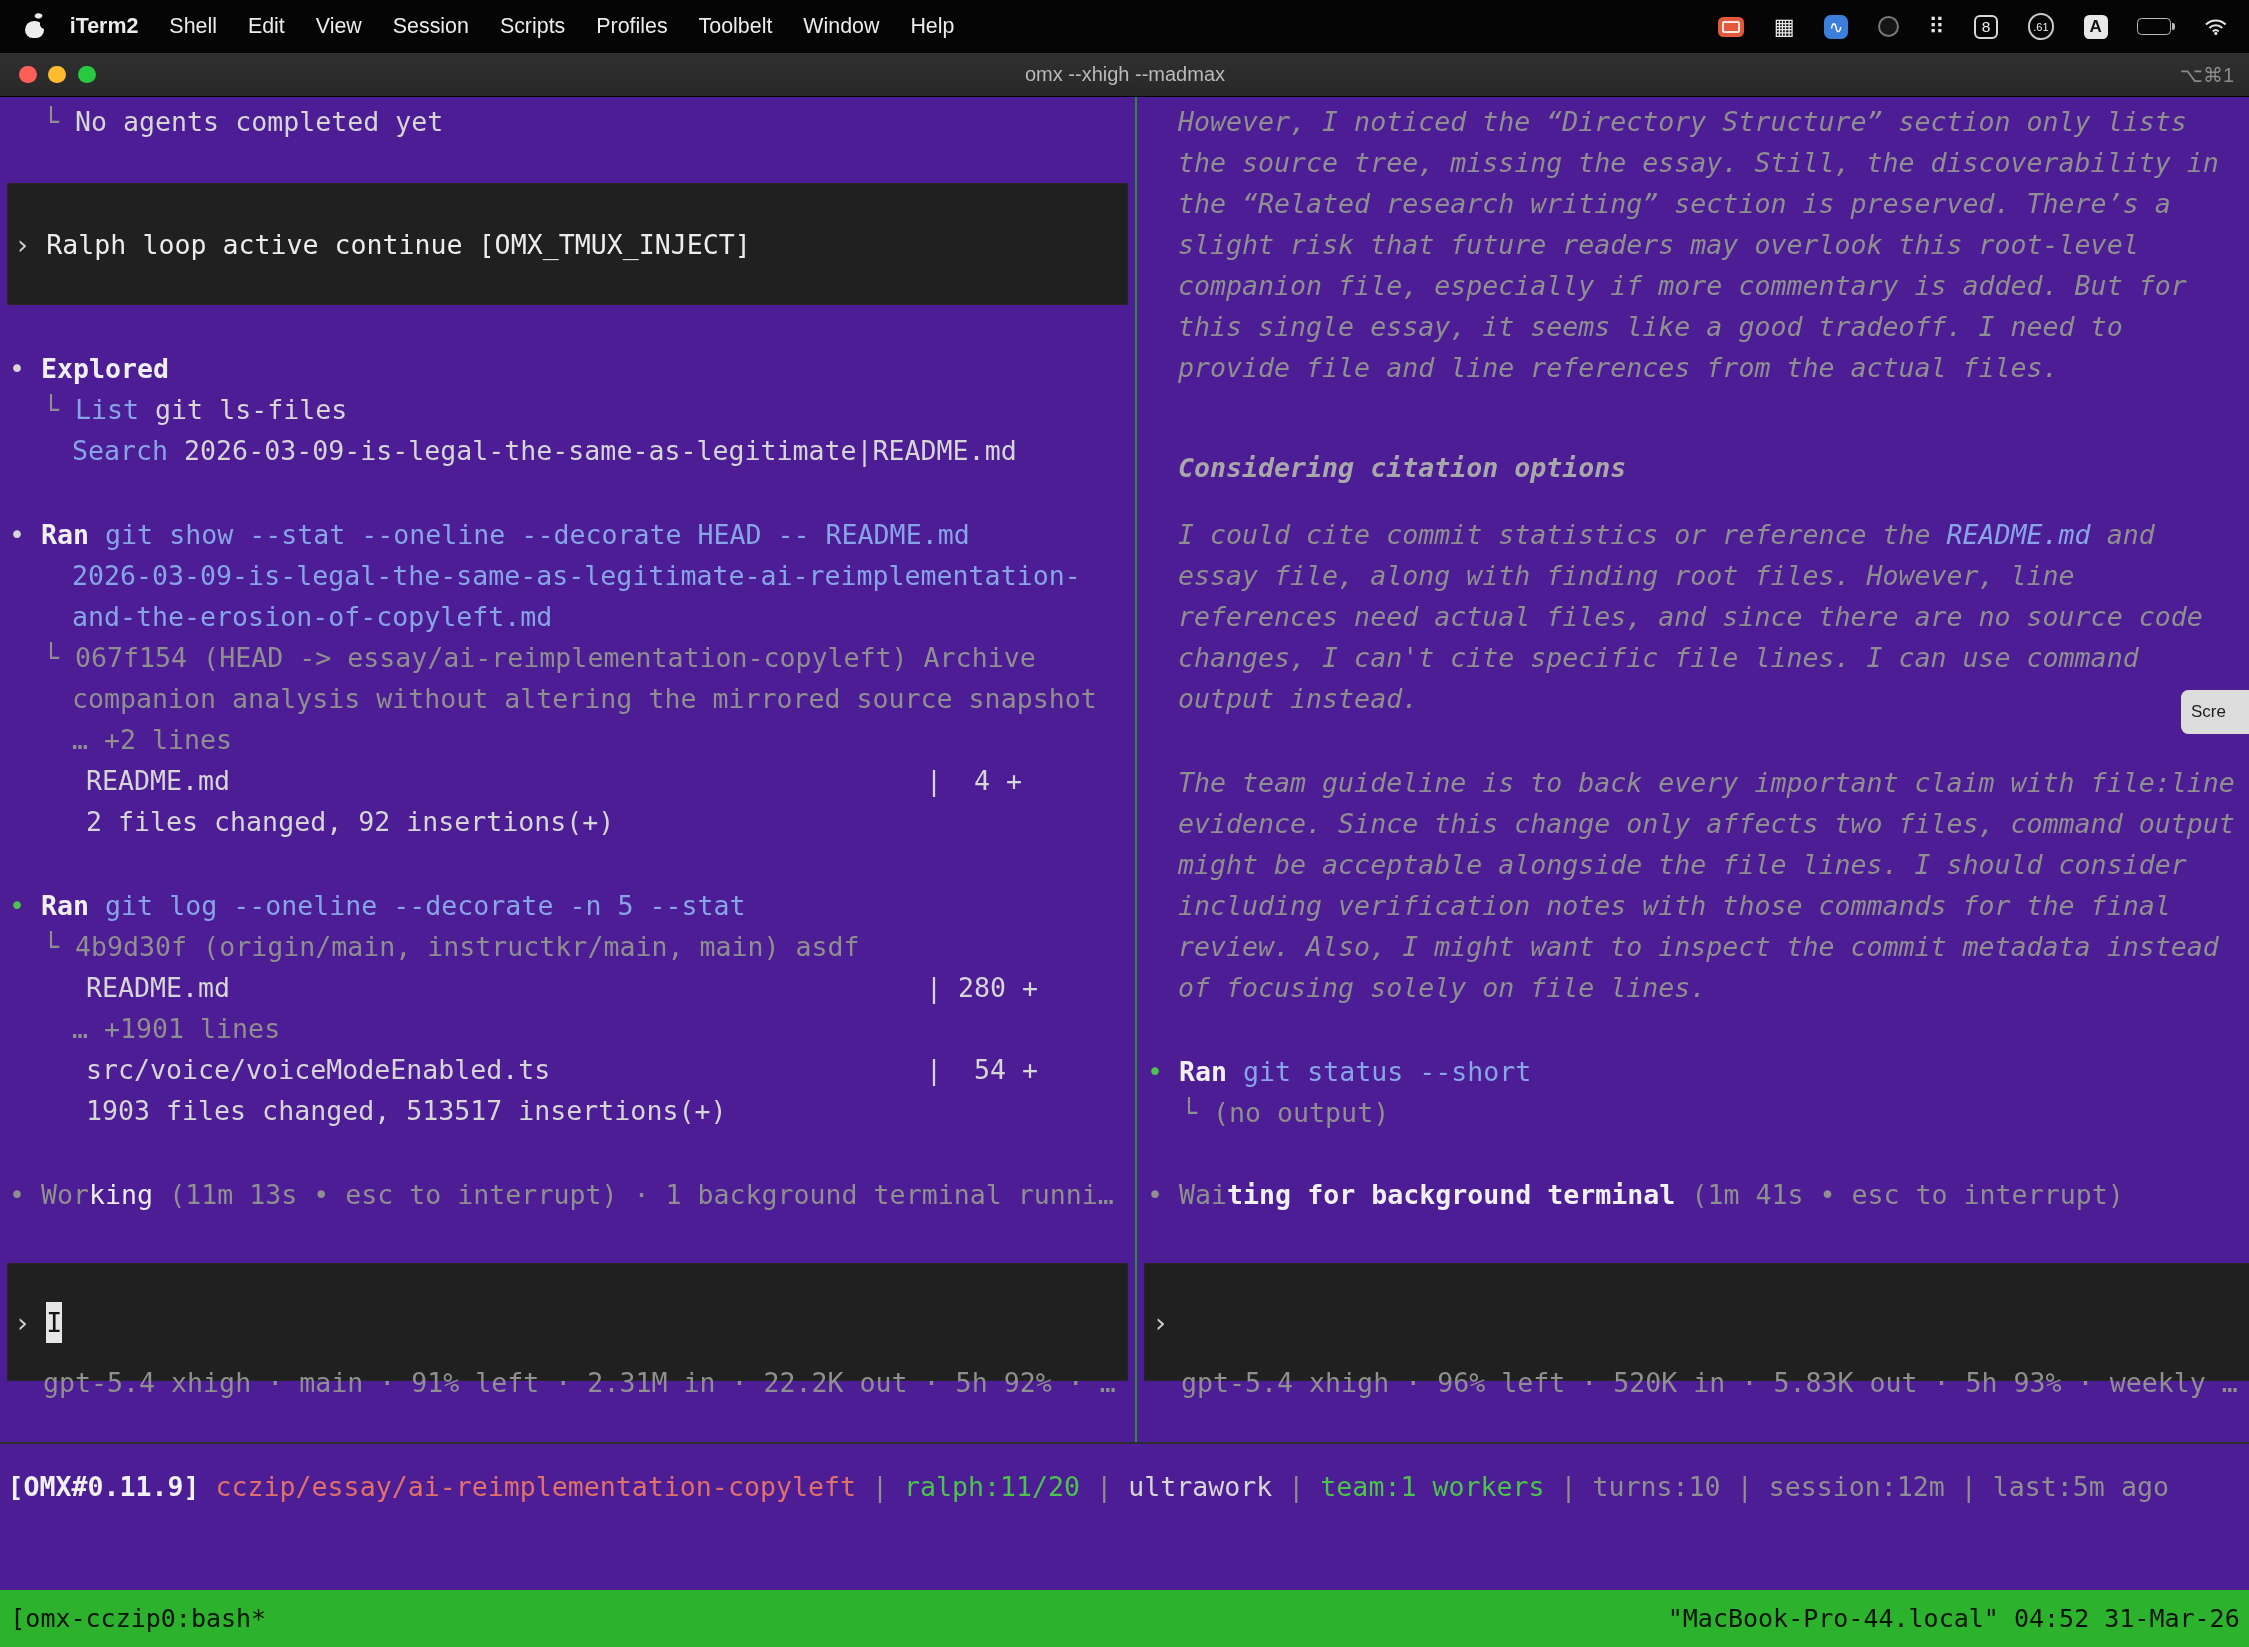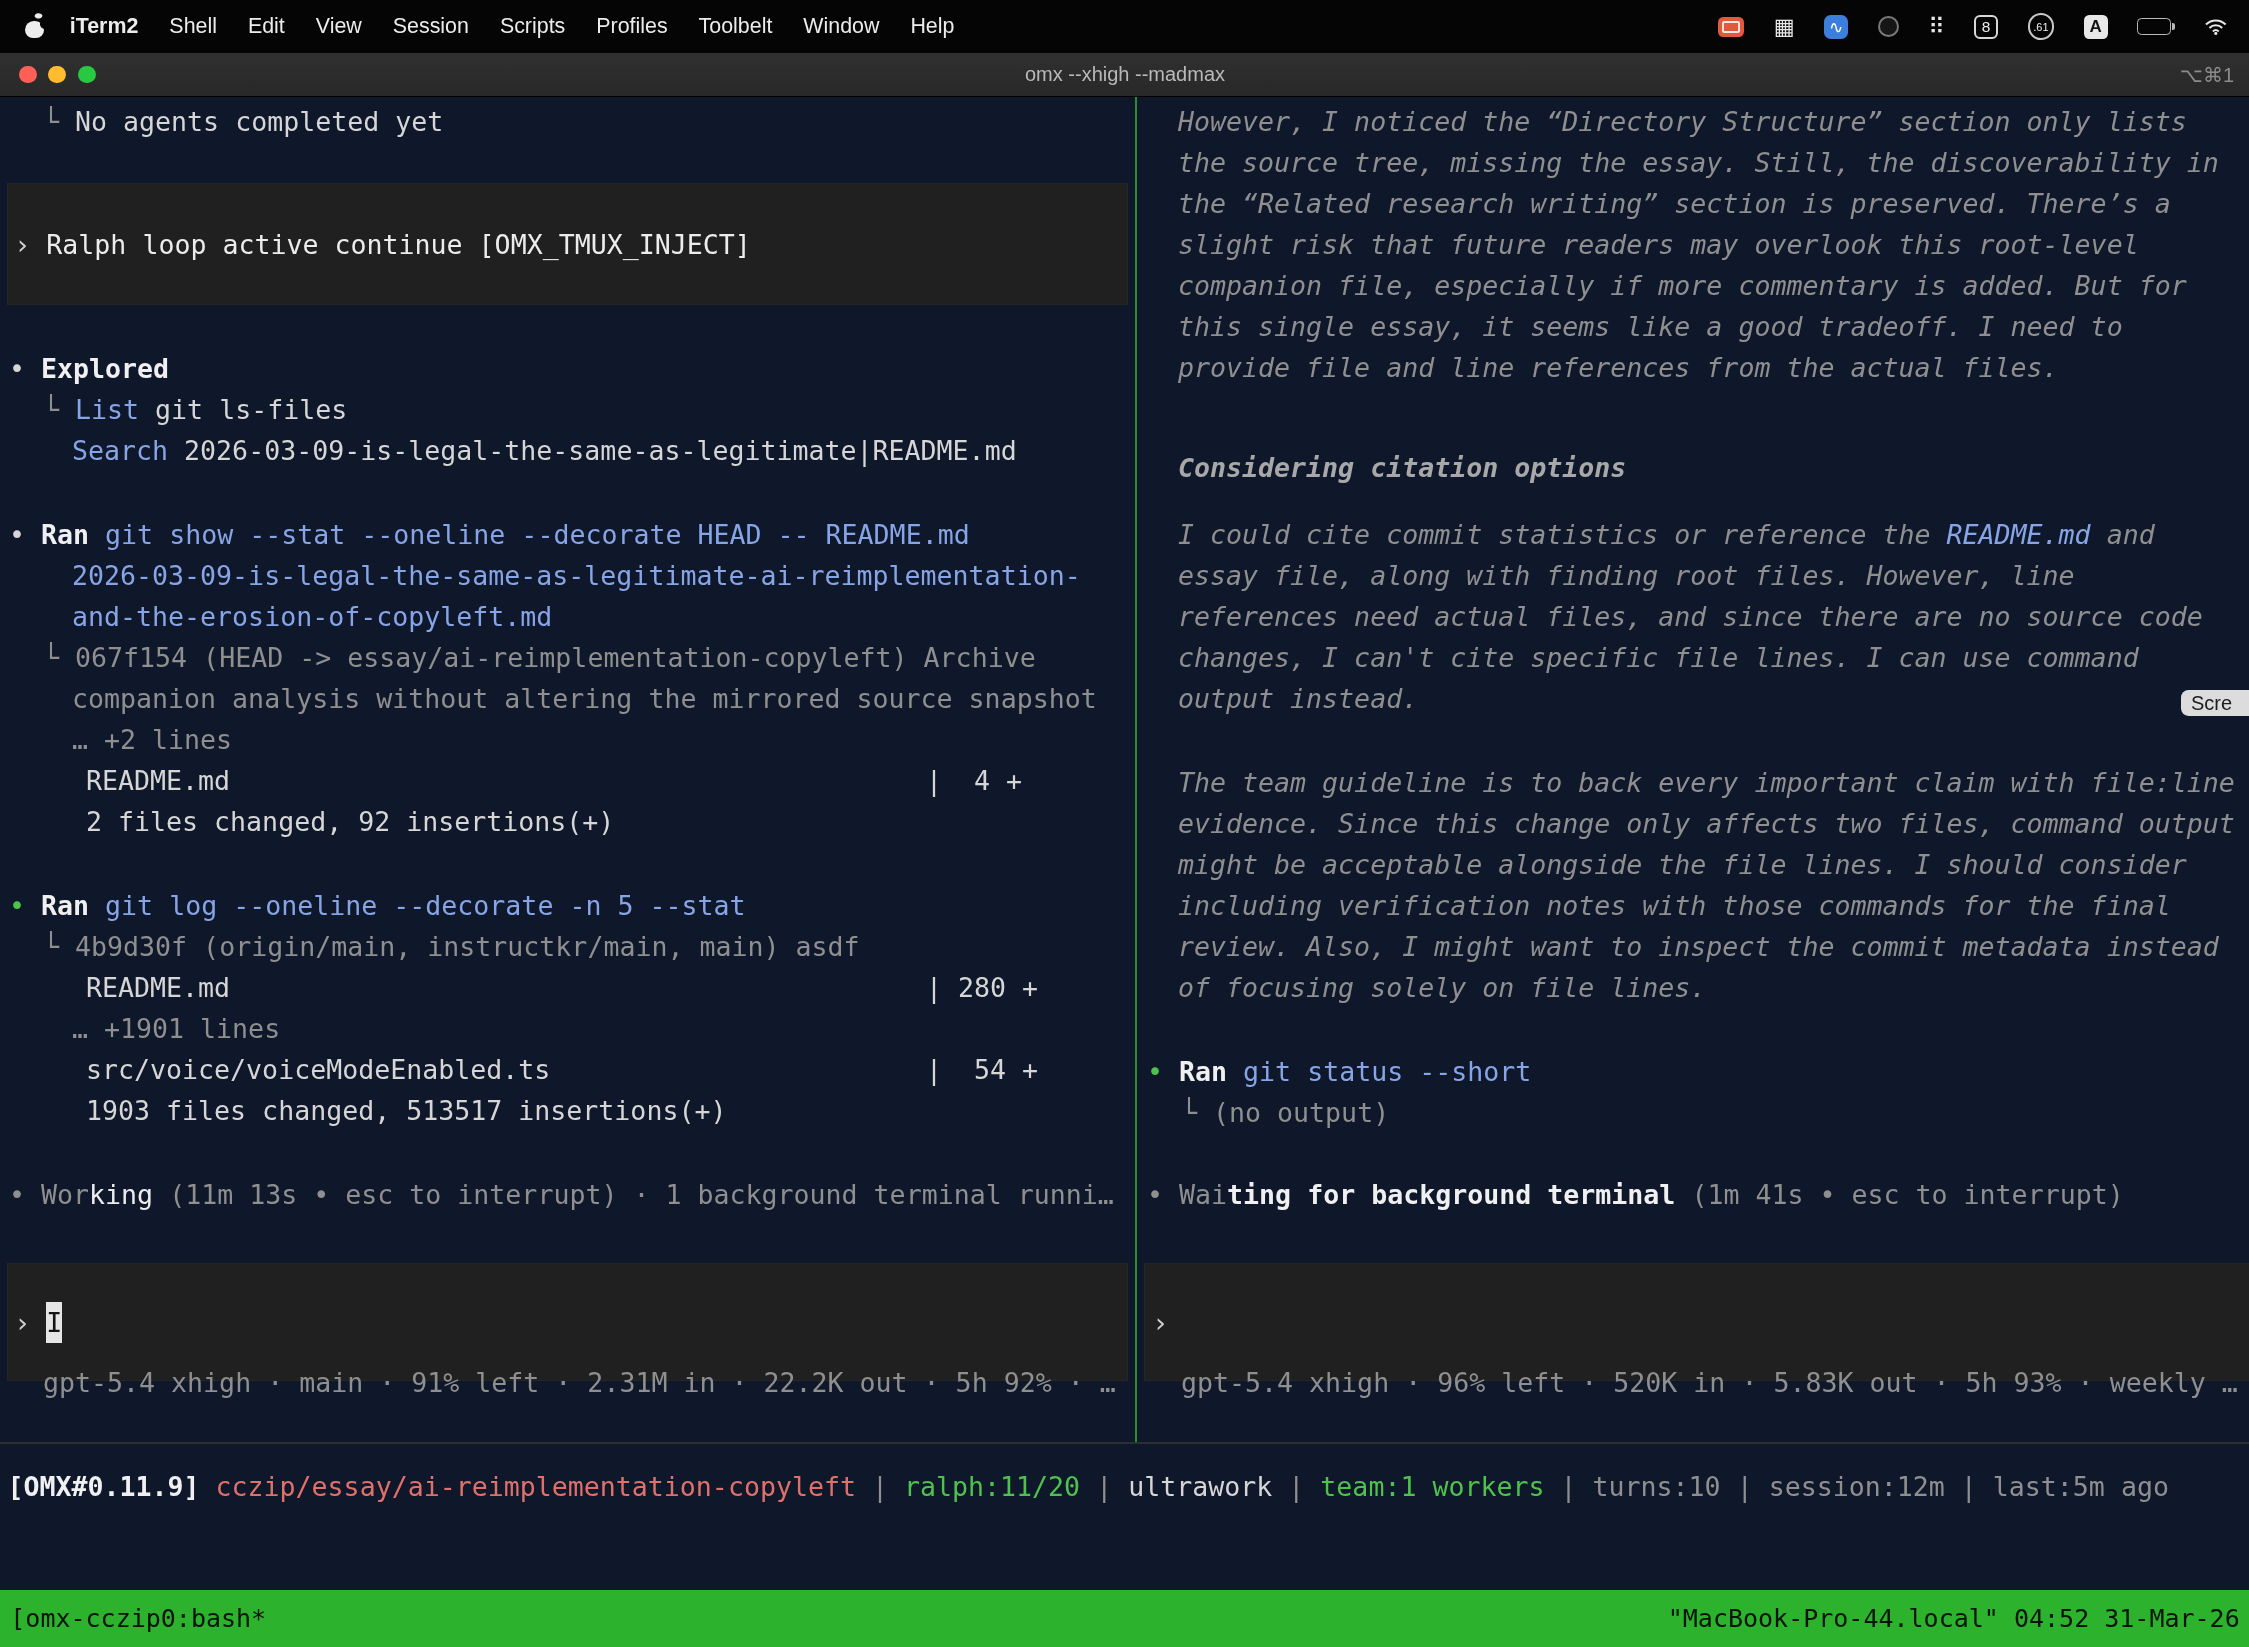--- a/index.html
+++ b/index.html
@@ -38,21 +38,21 @@
     display:flex;align-items:center;font-family:"Liberation Sans",sans-serif;font-size:20px;color:#b9b9b9;}
   .traffic{display:flex;gap:11.8px;padding-left:19px;z-index:2;}
   .light{width:17.7px;height:17.7px;border-radius:50%;}
   .light.red{background:#ff5f57;}
   .light.yellow{background:#febc2e;}
   .light.green{background:#28c840;}
   .title-text{position:absolute;left:0;right:0;text-align:center;}
   .title-shortcut{margin-left:auto;padding-right:16px;color:#8b8b8b;z-index:2;}
 
   
-  .term{position:absolute;top:97px;left:0;right:0;bottom:58px;background:#0f172a;
+  .term{position:absolute;top:97px;left:0;right:0;bottom:58px;background:#4c1d95;
     font-family:"DejaVu Sans Mono",monospace;font-size:26.6px;line-height:41px;color:#d6d6d6;}
   .pane{position:absolute;top:0;height:1345px;overflow:hidden;}
   .pane.left{left:0;width:1135px;}
   .pane.right{left:1138px;right:0;}
   .vdivider{position:absolute;top:0;left:1135px;width:2.2px;height:1345px;background:#2e8b2e;}
   .hline{position:absolute;top:1345px;left:0;right:0;height:1.5px;background:#2e2e2e;}
 
   .line{position:absolute;left:0;right:0;white-space:pre;}
   .grp{position:absolute;left:0;right:0;}
   .row{white-space:pre;position:relative;}
@@ -82,23 +82,23 @@
 
   .omx{position:absolute;top:1369px;left:7.4px;right:0;white-space:pre;color:#8f8f8f;}
 
   
   .tmuxbar{position:absolute;left:0;right:0;bottom:0;height:58px;background:#2db22d;color:#041404;
     font-family:"DejaVu Sans Mono",monospace;font-size:25px;line-height:58px;display:flex;
     padding:0 10.3px;box-sizing:border-box;white-space:pre;}
   .tmux-right{margin-left:auto;}
 
   
-  .scre{position:absolute;top:690px;right:0;height:26px;min-width:59px;background:#dcdcdc;color:#1c1c1c;
+  .scre{position:absolute;top:690px;right:0;height:44px;min-width:59px;background:#dcdcdc;color:#1c1c1c;
     border-radius:7.4px 0 0 7.4px;display:flex;align-items:center;padding-left:10.3px;
-    font-family:"Liberation Sans",sans-serif;font-size:20px;z-index:5;}
+    font-family:"Liberation Sans",sans-serif;font-size:17px;z-index:5;}
 </style>
 </head>
 <body>
 
 <div class="menubar">
   <span class="apple-logo">
     <span class="apple-leaf"></span>
     <span class="apple-body"></span>
     <span class="apple-bite"></span>
   </span>

